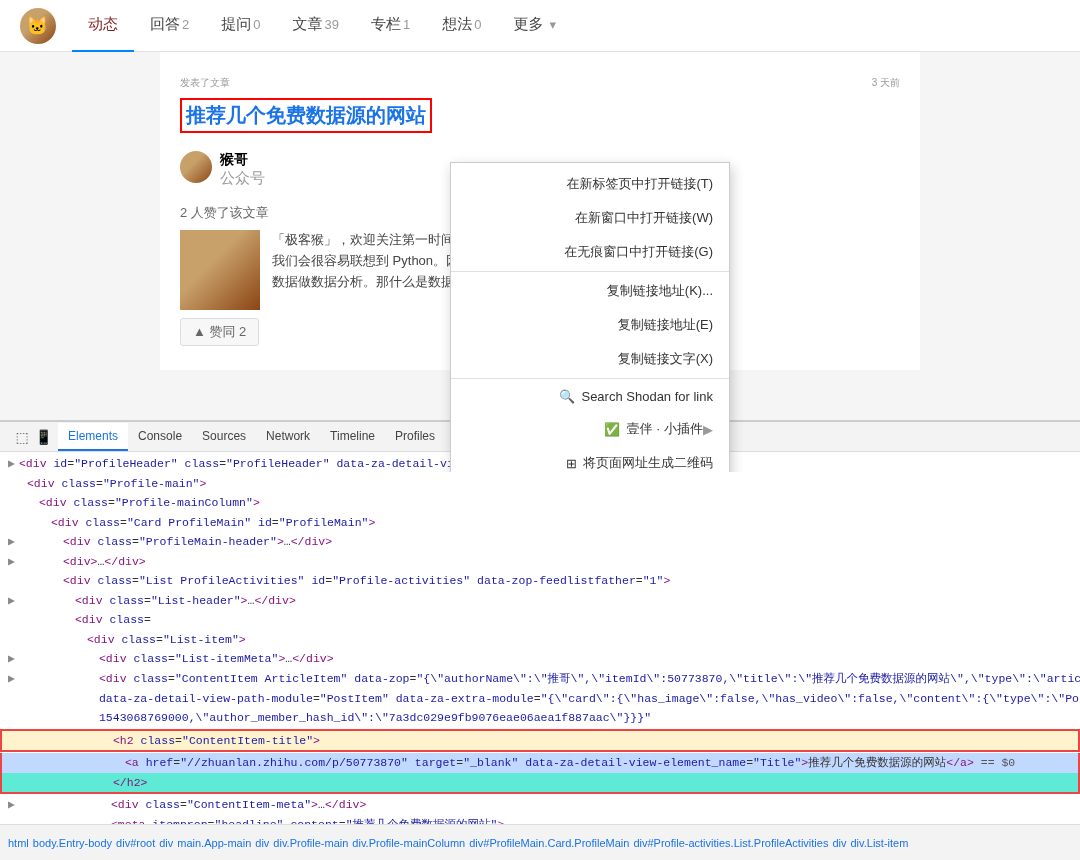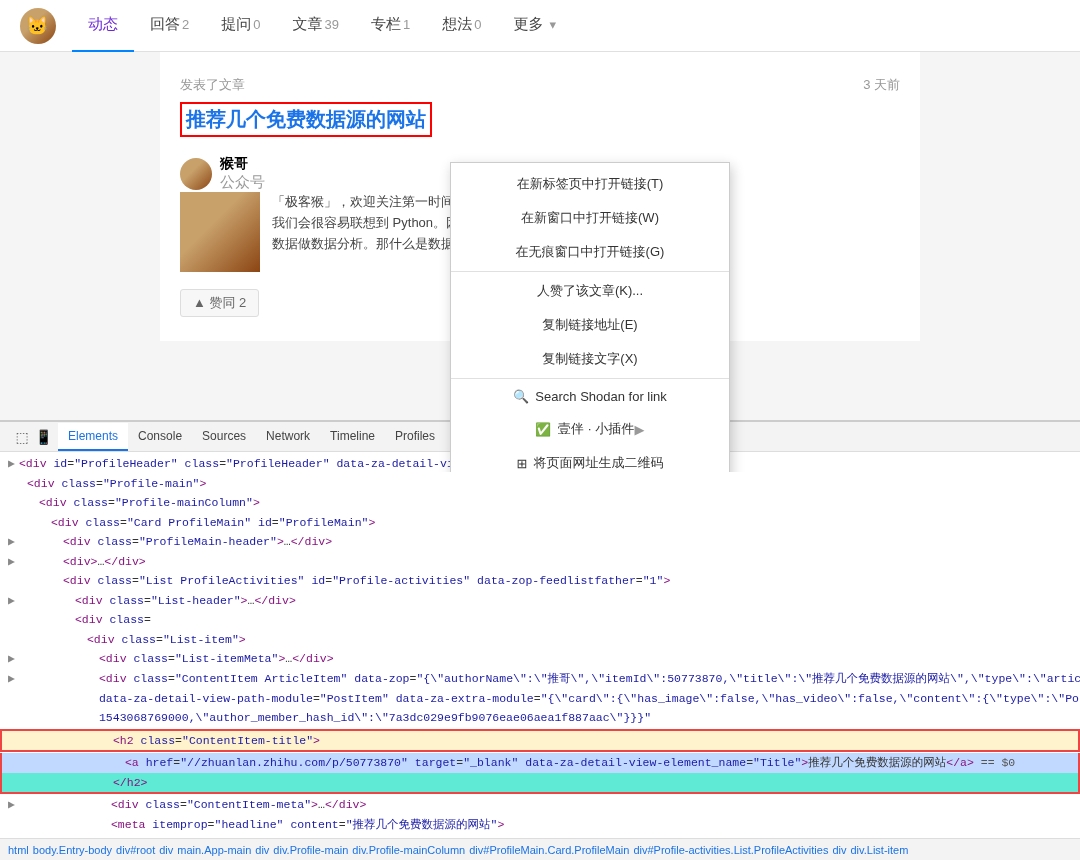--- a/index.html
+++ b/index.html
@@ -35,71 +35,71 @@
       padding: 0 16px;
       height: 52px;
       display: flex; align-items: center;
       font-size: 15px;
       color: #444;
       cursor: pointer;
       border-bottom: 2px solid transparent;
       position: relative;
     }
     .nav-tab.active {
-      color: #6d28d9;
+      color: #7f1d1d;
       border-bottom: 2px solid #0084ff;
     }
     .nav-tab .badge {
       font-size: 13px;
       color: #999;
       margin-left: 2px;
     }
     .nav-tab-more {
       display: flex; align-items: center; gap: 4px;
     }
     .article-meta-top {
       display: flex; justify-content: space-between;
-      font-size: 13px; color: #999;
+      font-size: 10px; color: #999;
       margin-bottom: 8px;
     }
     .article-title-link {
       display: inline-block;
       font-size: 20px;
       font-weight: bold;
       color: #1a73e8;
       text-decoration: none;
       background: transparent;
       border: 2px solid red;
       padding: 2px 4px;
       margin-bottom: 10px;
     }
     .article-author-row {
-      display: flex; align-items: center; gap: 8px;
-      margin-bottom: 0;
+      display: flex; align-items: flex-start; gap: 8px;
+      margin-bottom: 16px;
     }
     .author-avatar {
       width: 32px; height: 32px; border-radius: 50%;
       background: linear-gradient(135deg, #c8a06a 40%, #8B4513 100%);
     }
     .author-info .name { font-size: 14px; font-weight: bold; }
     .author-info .type { font-size: 15px; color: #999; }
     .article-readers { font-size: 13px; color: #666; margin-bottom: 8px; }
     .article-image-row {
       display: flex; gap: 12px; margin-bottom: 8px;
     }
     .article-thumb {
       width: 80px; height: 80px;
       background: linear-gradient(135deg, #c8a06a 40%, #8B4513 100%);
       flex-shrink: 0;
     }
     .article-excerpt {
       font-size: 13px; color: #444; line-height: 1.6;
     }
     .article-actions {
-      display: flex; gap: 16px; margin-top: 17px;
+      display: flex; gap: 16px; margin-top: 8px;
     }
     .vote-btn {
       display: flex; align-items: center; gap: 4px;
       padding: 4px 12px;
       border: 1px solid #ddd;
       border-radius: 3px;
       font-size: 13px;
       cursor: pointer;
       background: #f7f7f7;
     }
@@ -115,21 +115,21 @@
       border: 1px solid #ccc;
       box-shadow: 2px 4px 12px rgba(0,0,0,0.2);
       z-index: 1000;
       padding: 4px 0;
     }
     .context-menu-item {
       padding: 8px 16px;
       font-size: 13px;
       color: #333;
       cursor: pointer;
-      display: flex; align-items: center; justify-content: center;
+      display: flex; align-items: center; justify-content: flex-end;
     }
     .context-menu-divider { height: 1px; background: #e0e0e0; margin: 2px 0; }
     .context-menu-item .arrow { color: #999; }
 
     
     .devtools {
       position: absolute;
       bottom: 0; left: 0; right: 0;
       height: 440px;
       background: #fff;
@@ -202,21 +202,21 @@
     .devtools-breadcrumb {
       background: #f3f3f3;
       border-top: 1px solid #ddd;
       padding: 2px 8px;
       font-size: 11px;
       color: #666;
       white-space: nowrap;
       overflow: hidden;
       text-overflow: ellipsis;
       flex-shrink: 0;
-      height: 22px;
+      height: 36px;
       display: flex;
       align-items: center;
     }
     .bc-item { color: #1a73e8; cursor: pointer; }
     .bc-sep { margin: 0 2px; color: #999; }
     .selected-line-highlight {
       background: #c2d9ff !important;
     }
 
     
@@ -282,20 +282,21 @@
       <div style="margin-bottom:8px;">
         <a class="article-title-link" href="#">推荐几个免费数据源的网站</a>
       </div>
       <div class="article-author-row">
         <div class="author-avatar"></div>
         <div class="author-info">
           <div class="name">猴哥</div>
           <div class="type">公众号</div>
         </div>
       </div>
+      <div class="article-readers">2 人赞了该文章</div>
       <div class="article-image-row">
         <div class="article-thumb"></div>
         <div class="article-excerpt">
           <div>「极客猴」，欢迎关注第一时间获更</div>
           <div>我们会很容易联想到 Python。因为我</div>
           <div>数据做数据分析。那什么是数据分析？</div>
         </div>
       </div>
       <div class="article-actions">
         <div class="vote-btn">
@@ -310,21 +311,21 @@
       <span>在新标签页中打开链接(T)</span>
     </div>
     <div class="context-menu-item">
       <span>在新窗口中打开链接(W)</span>
     </div>
     <div class="context-menu-item">
       <span>在无痕窗口中打开链接(G)</span>
     </div>
     <div class="context-menu-divider"></div>
     <div class="context-menu-item">
-      <span>人赞了该文章(K)...</span>
+      <span>复制链接地址(K)...</span>
     </div>
     <div class="context-menu-item">
       <span>复制链接地址(E)</span>
     </div>
     <div class="context-menu-item">
       <span>复制链接文字(X)</span>
     </div>
     <div class="context-menu-divider"></div>
     <div class="context-menu-item">
       <span style="display:flex;align-items:center;gap:6px;">

